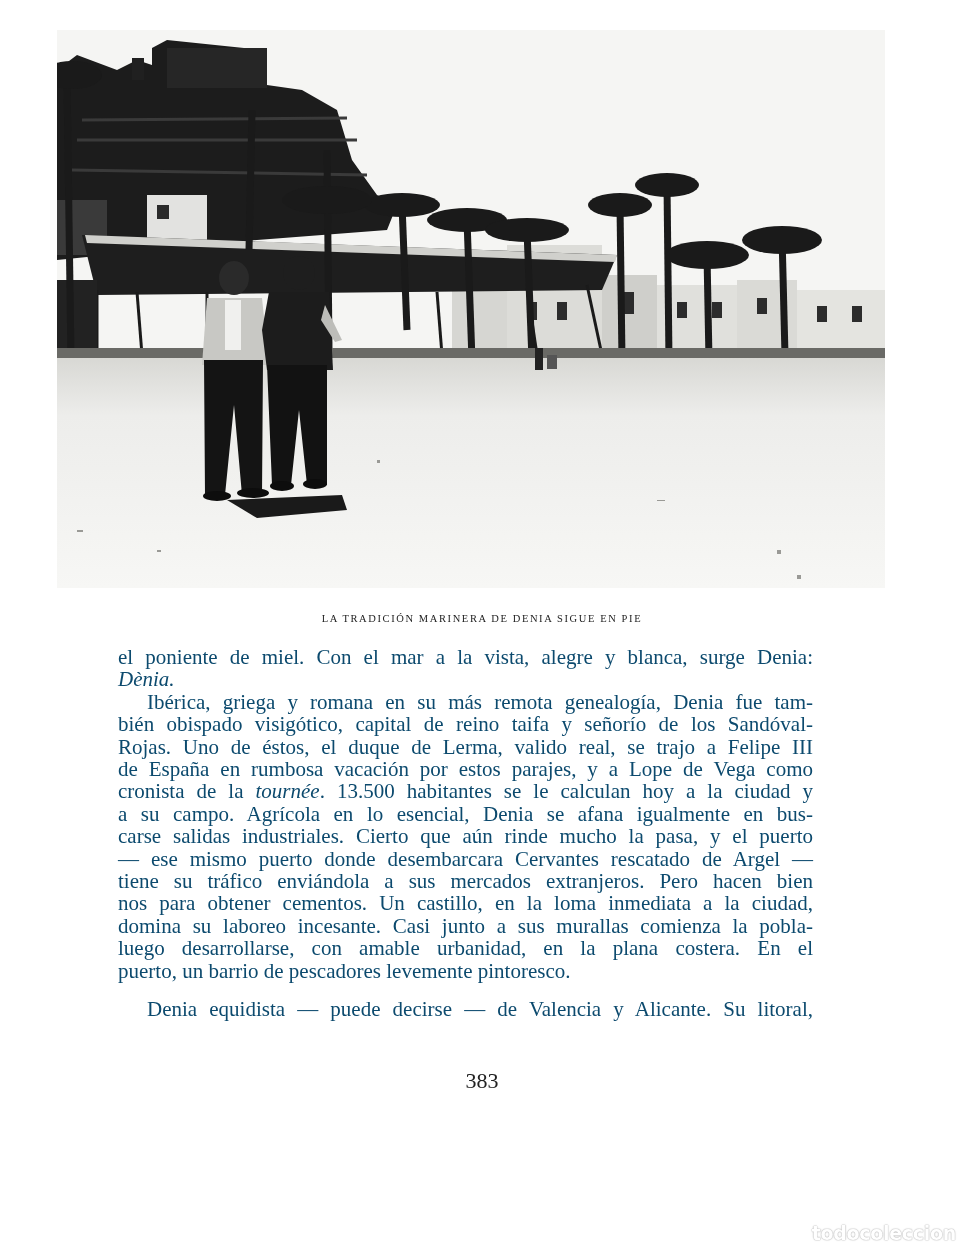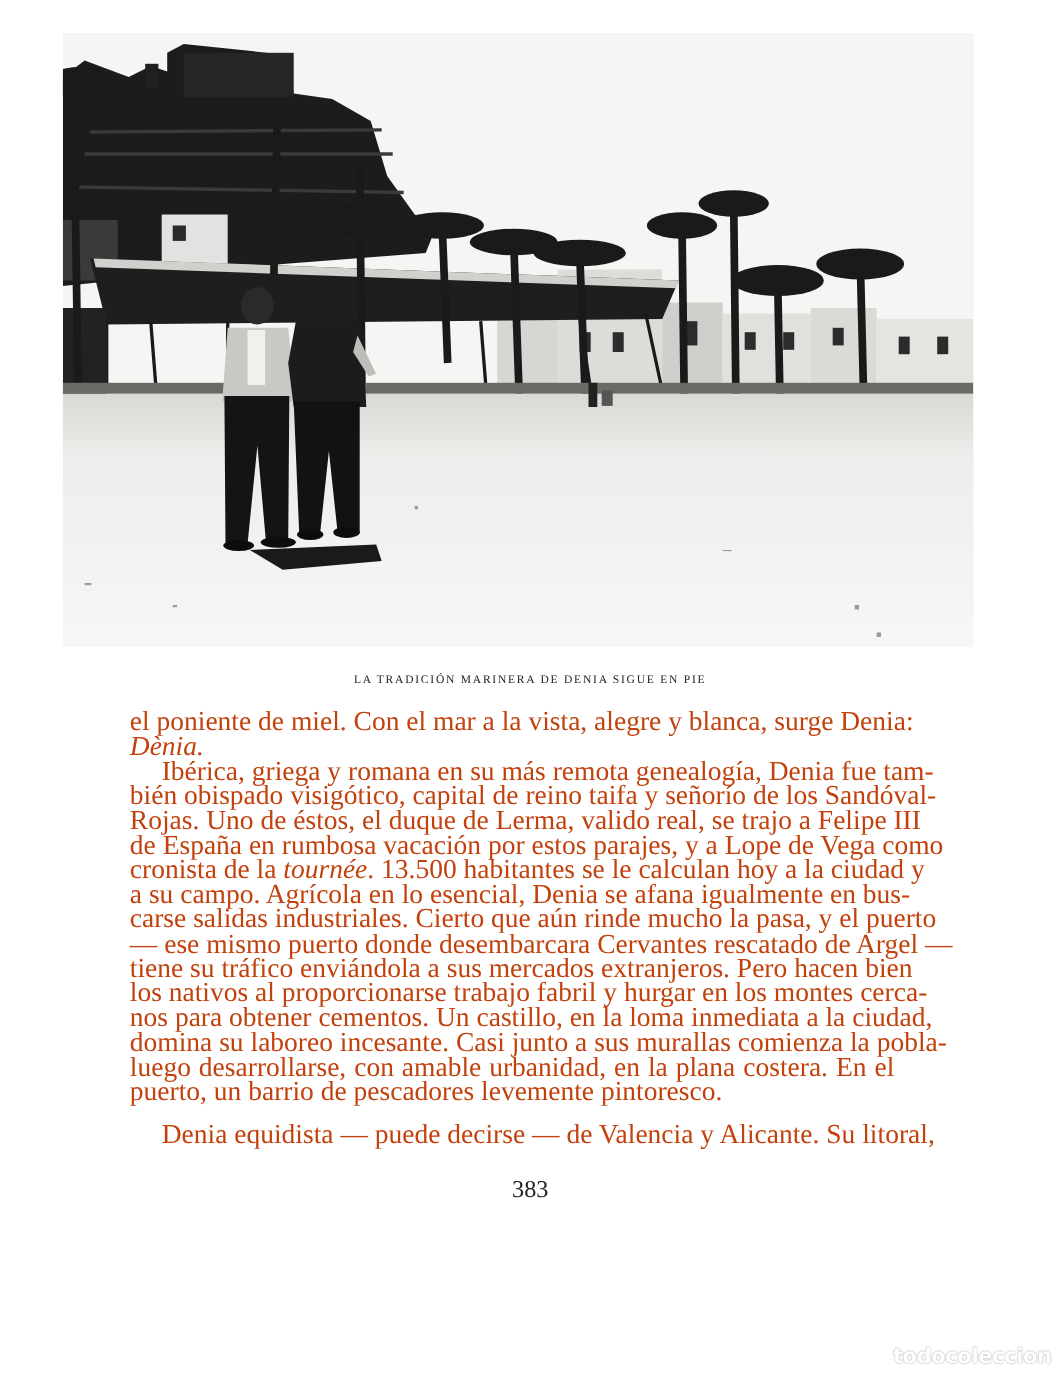--- a/index.html
+++ b/index.html
@@ -4,21 +4,21 @@
 <style>
   html, body { margin: 0; padding: 0; background: #ffffff; }
   body { width: 964px; height: 1256px; position: relative; overflow: hidden; font-family: "Liberation Serif", "DejaVu Serif", serif; color: #1a1a1a; }
 
   
   .photo { position: absolute; left: 57px; top: 30px; width: 828px; height: 558px; overflow: hidden; background: #f4f4f2; }
   .photo svg { display: block; width: 100%; height: 100%; }
 
   .caption { position: absolute; left: 0; width: 964px; top: 613px; text-align: center; font-size: 10.5px; letter-spacing: 1.6px; color: #222; font-variant: small-caps; }
 
-  .text { position: absolute; left: 118px; top: 646px; width: 695px; font-size: 25px; line-height: 22.4px; color: #c2410c; }
+  .text { position: absolute; left: 118px; top: 646px; width: 695px; font-size: 21px; line-height: 22.4px; color: #0c4a6e; }
   .text .line { display: block; text-align: justify; text-align-last: justify; white-space: nowrap; }
   .text .line.last { text-align-last: left; }
   .text em { font-style: italic; }
 
   .page-number { position: absolute; left: 0; width: 964px; top: 1068px; text-align: center; font-size: 22px; color: #222; }
 
   .watermark { position: absolute; right: 8px; bottom: 12px; font-family: "DejaVu Sans", sans-serif; font-weight: bold; font-size: 19px; color: #fff; text-shadow: 0 0 1px #bbb, 0 0 1px #bbb, 0 0 2px #ccc; letter-spacing: -0.3px; }
 </style>
 </head>
 <body>
@@ -144,21 +144,20 @@
   <span class="line last" style="font-style:italic;">Dènia.</span>
   <span class="line" style="text-indent:29px;">Ibérica, griega y romana en su más remota genealogía, Denia fue tam-</span>
   <span class="line">bién obispado visigótico, capital de reino taifa y señorío de los Sandóval-</span>
   <span class="line">Rojas. Uno de éstos, el duque de Lerma, valido real, se trajo a Felipe III</span>
   <span class="line">de España en rumbosa vacación por estos parajes, y a Lope de Vega como</span>
   <span class="line"><span>cronista de la </span><em>tournée</em><span>. 13.500 habitantes se le calculan hoy a la ciudad y</span></span>
   <span class="line">a su campo. Agrícola en lo esencial, Denia se afana igualmente en bus-</span>
   <span class="line">carse salidas industriales. Cierto que aún rinde mucho la pasa, y el puerto</span>
   <span class="line">— ese mismo puerto donde desembarcara Cervantes rescatado de Argel —</span>
   <span class="line">tiene su tráfico enviándola a sus mercados extranjeros. Pero hacen bien</span>
-  <span class="line">los nativos al proporcionarse trabajo fabril y hurgar en los montes cerca-</span>
   <span class="line">nos para obtener cementos. Un castillo, en la loma inmediata a la ciudad,</span>
   <span class="line">domina su laboreo incesante. Casi junto a sus murallas comienza la pobla-</span>
   <span class="line">luego desarrollarse, con amable urbanidad, en la plana costera. En el</span>
   <span class="line last">puerto, un barrio de pescadores levemente pintoresco.</span>
   <span class="line" style="text-indent:29px;margin-top:16px;">Denia equidista — puede decirse — de Valencia y Alicante. Su litoral,</span>
 </div>
 
 <div class="page-number">383</div>
 
 <div class="watermark">todocoleccion</div>

